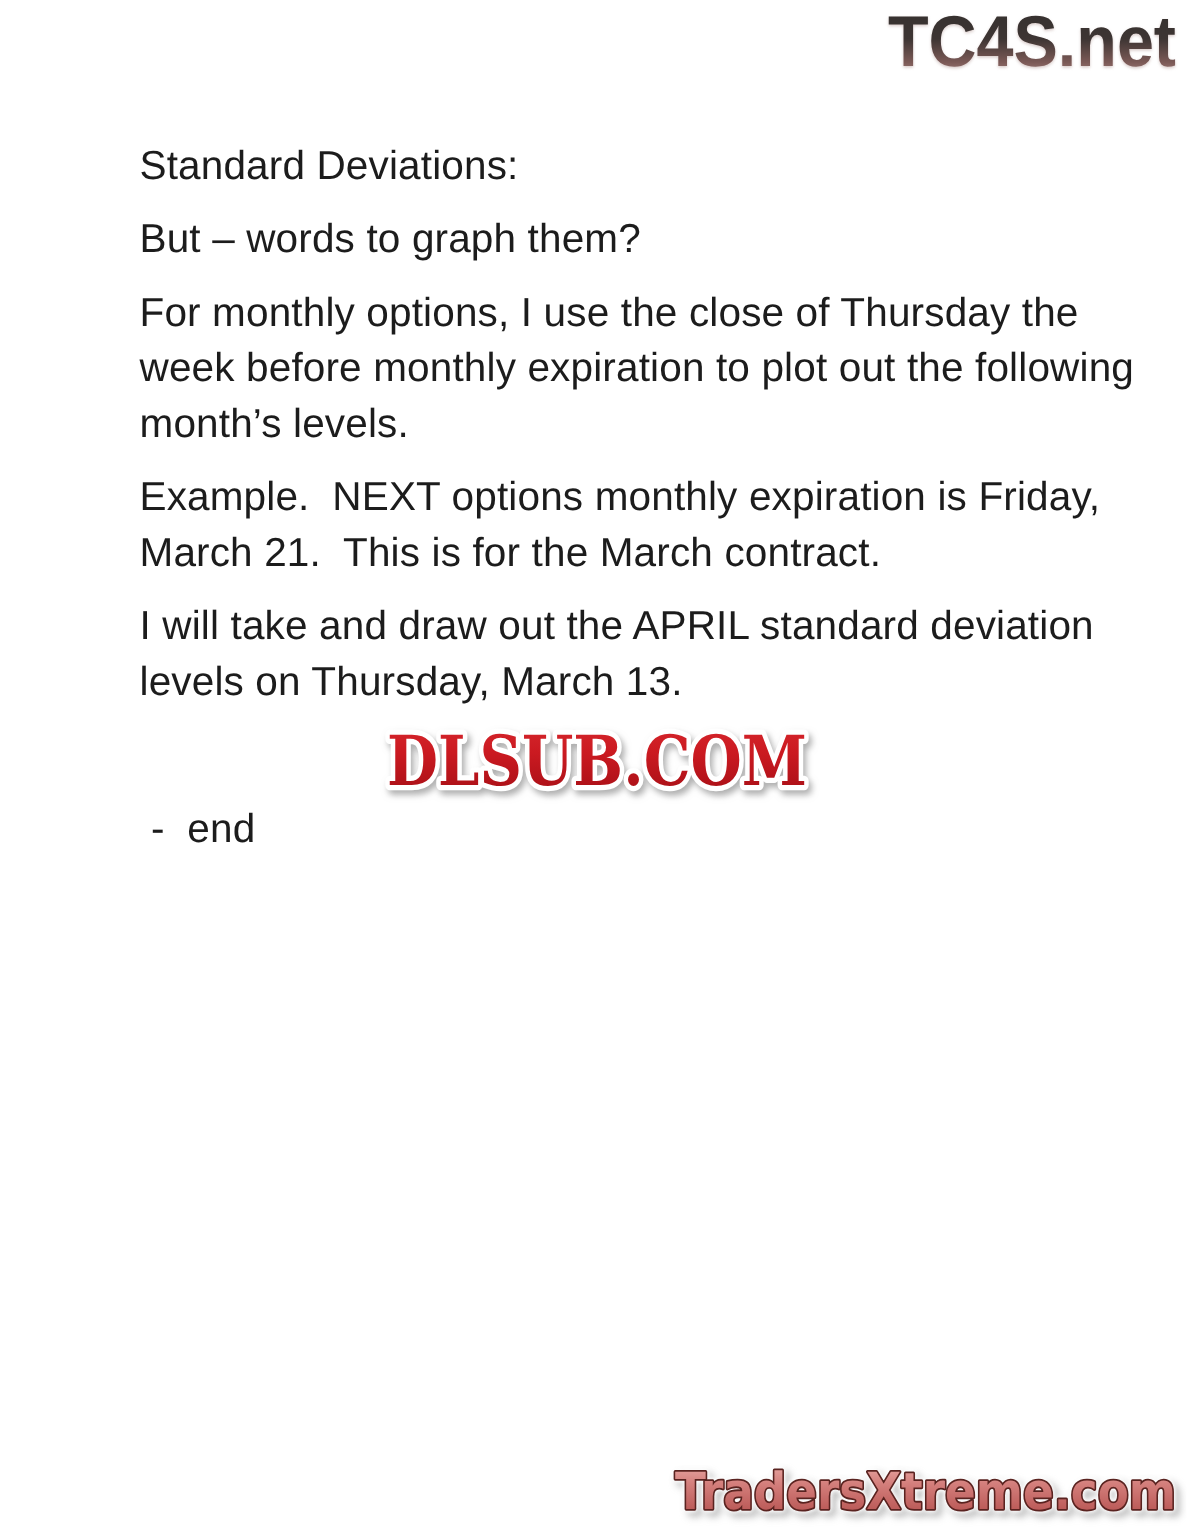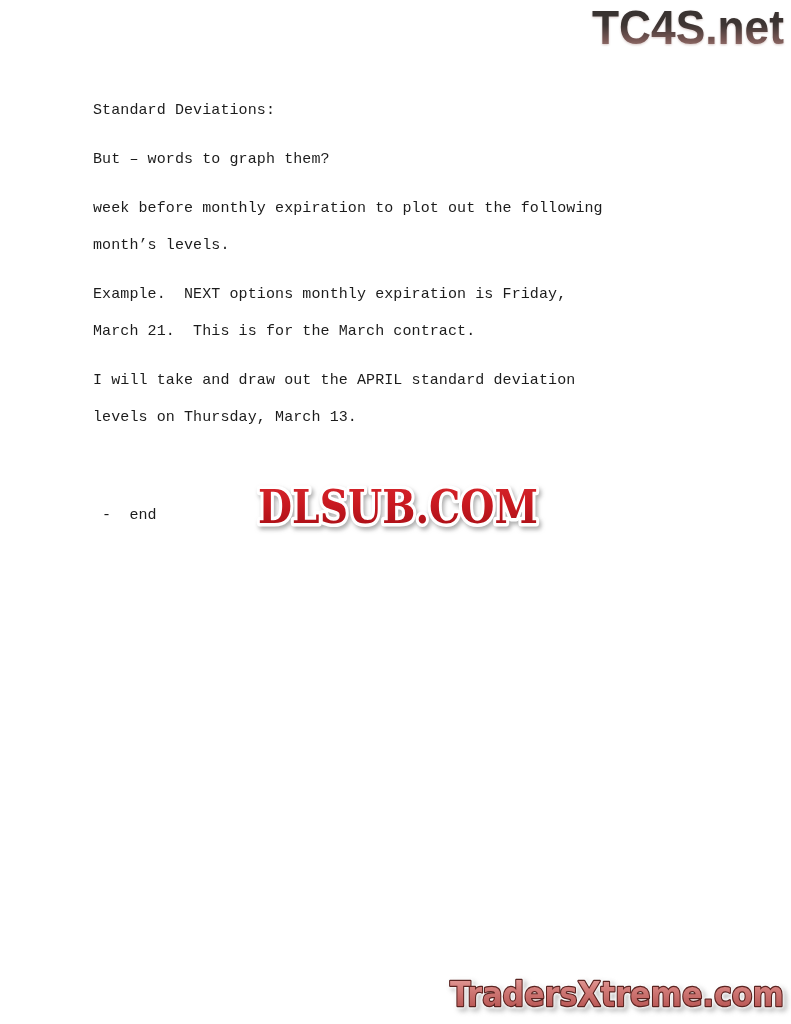--- a/index.html
+++ b/index.html
@@ -11,23 +11,22 @@
     overflow: hidden;
     font-family: "Liberation Sans", sans-serif;
   }
   .doc-body {
     position: absolute;
     left: 93px;
     top: 92px;
     right: 40px;
     z-index: 2;
     color: #1c1c1c;
-    font-size: 15px;
+    font-size: 27px;
     letter-spacing: 0.1px;
-    font-family: Liberation Mono, monospace;
   }
   .paragraph { margin: 0 0 12px 0; }
   .line {
     white-space: pre;
     line-height: 37px;
     min-height: 37px;
   }
   .logo-tc4s {
     position: absolute;
     left: 588px;
@@ -77,20 +76,21 @@
 </svg>
 
 <div class="doc-body" style="color: rgb(28, 28, 28);">
     <div class="paragraph">
       <div class="line">Standard Deviations:</div>
     </div>
     <div class="paragraph">
       <div class="line">But – words to graph them?</div>
     </div>
     <div class="paragraph">
+      <div class="line">For monthly options, I use the close of Thursday the</div>
       <div class="line">week before monthly expiration to plot out the following</div>
       <div class="line">month’s levels.</div>
     </div>
     <div class="paragraph">
       <div class="line">Example.  NEXT options monthly expiration is Friday,</div>
       <div class="line">March 21.  This is for the March contract.</div>
     </div>
     <div class="paragraph">
       <div class="line">I will take and draw out the APRIL standard deviation</div>
       <div class="line">levels on Thursday, March 13.</div>

